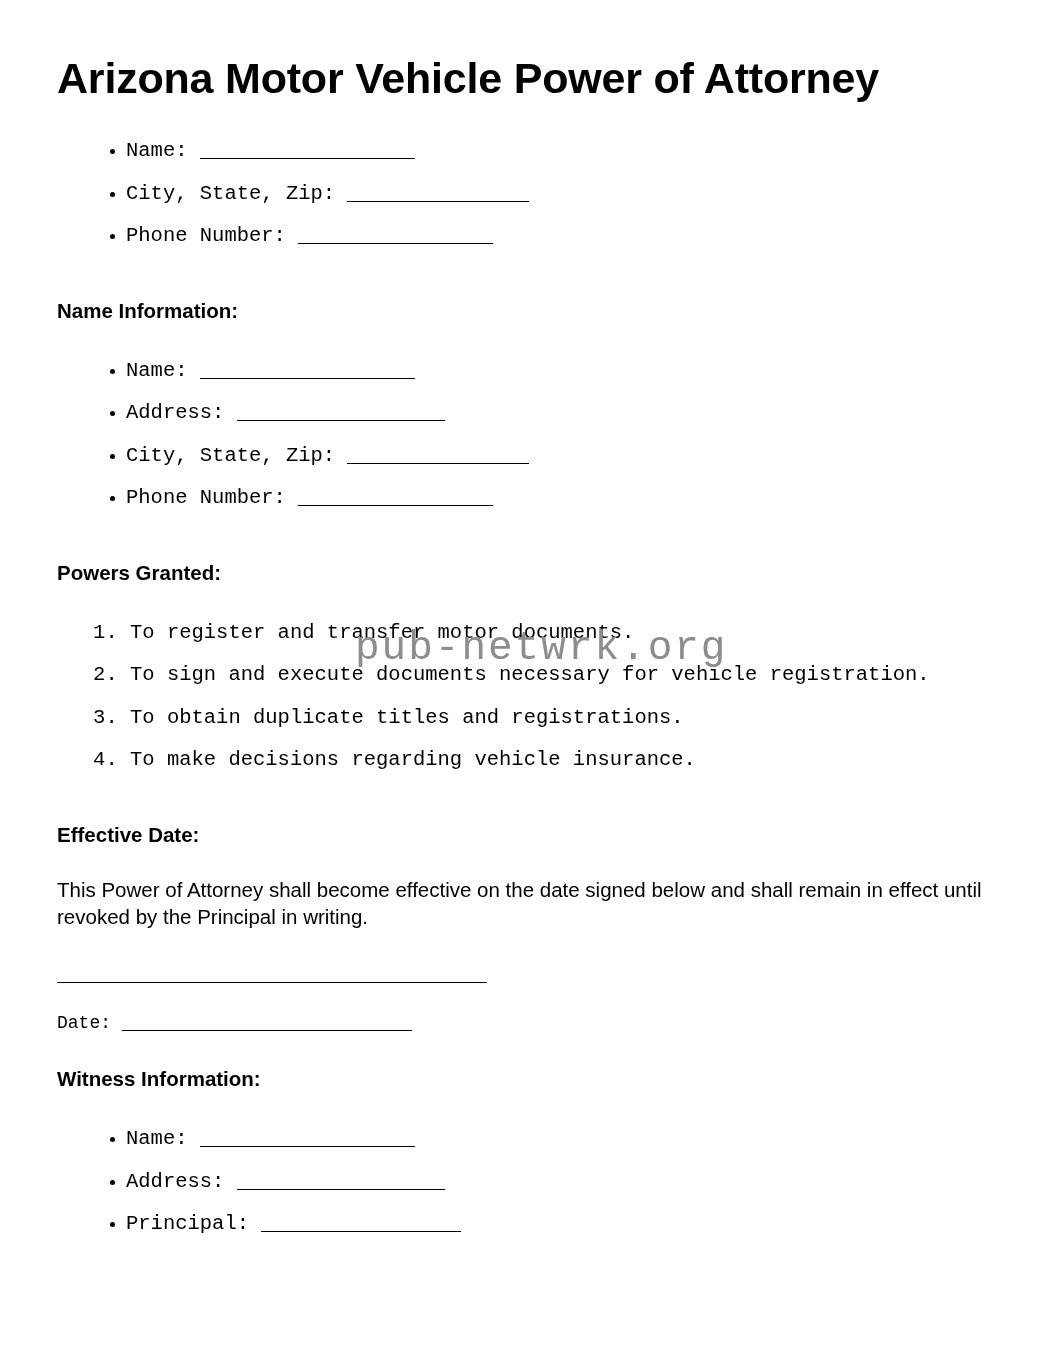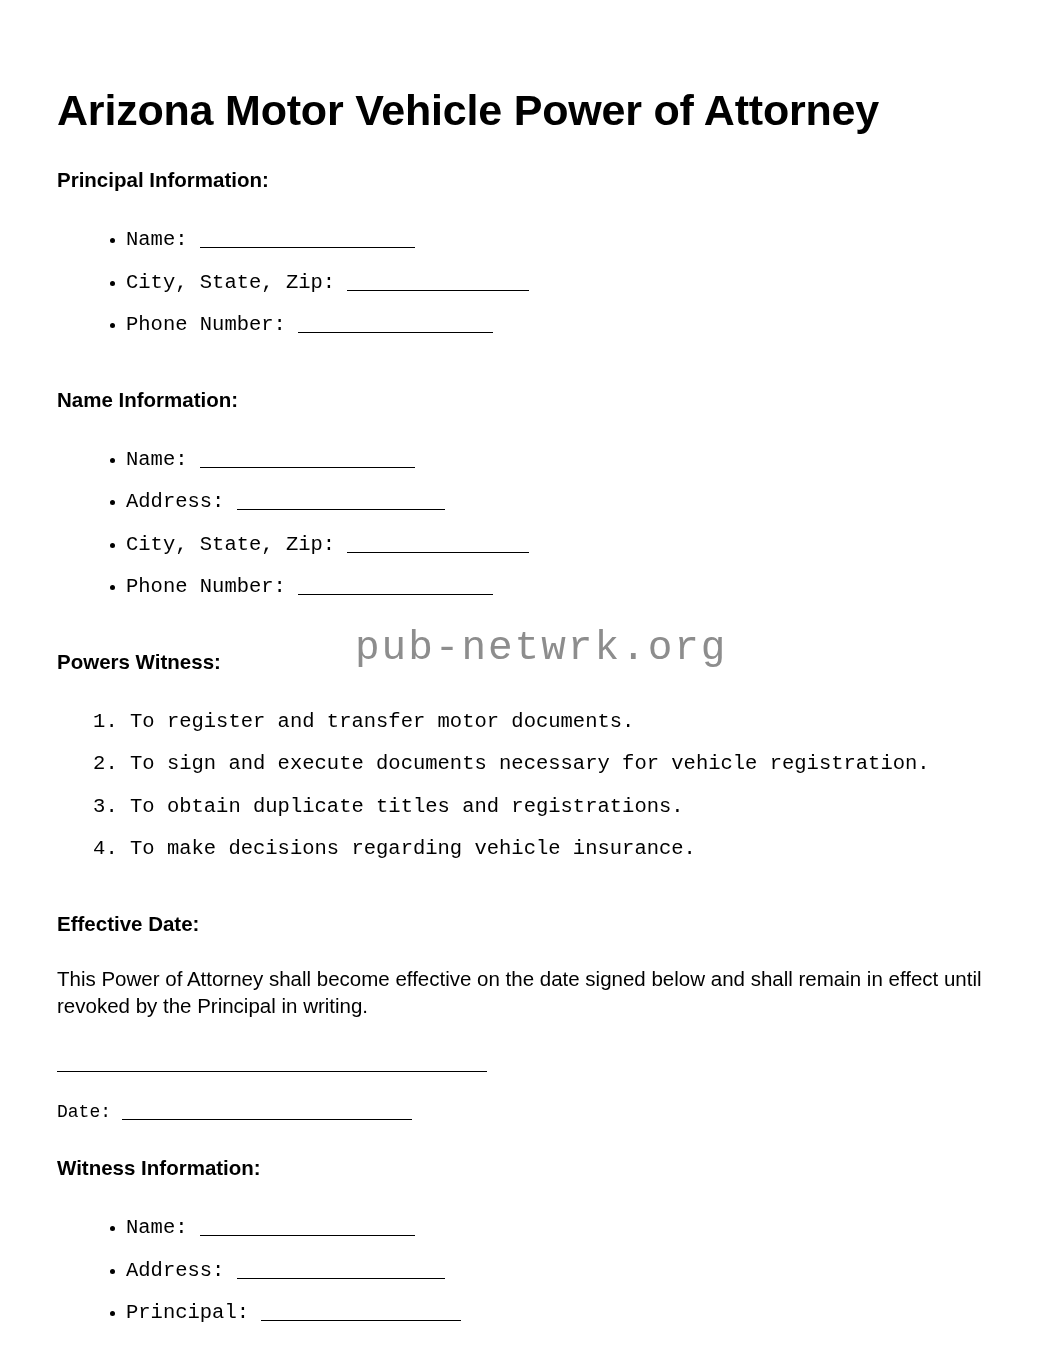--- a/index.html
+++ b/index.html
@@ -32,21 +32,21 @@
     width: 961px;
   }
 
   
   .doc-title {
     font-size: 43px;
     line-height: 52px;
     font-weight: bold;
     letter-spacing: -0.2px;
     margin: 0;
-    padding-top: 84px;
+    padding-top: 52px;
     color: #000000;
   }
 
   
   .para {
     font-size: 20.5px;
     line-height: 27px;
     margin: 0;
     padding-top: 28px;
     color: #000000;
@@ -147,38 +147,37 @@
 </head>
 <body>
 
 <div class="page">
 
   <div class="doc">
 
     <h1 class="doc-title">Arizona Motor Vehicle Power of Attorney</h1>
 
 
-    <h2 class="section-heading">Principal Information:</h2>
 
     <ul class="field-list">
       <li><span>Name:</span> <span class="blank" style="width: 215px;"></span></li>
       <li><span>City, State, Zip:</span> <span class="blank" style="width: 182px;"></span></li>
       <li><span>Phone Number:</span> <span class="blank" style="width: 195px;"></span></li>
     </ul>
 
     <h2 class="section-heading">Name Information:</h2>
 
     <ul class="field-list">
       <li><span>Name:</span> <span class="blank" style="width: 215px;"></span></li>
       <li><span>Address:</span> <span class="blank" style="width: 208px;"></span></li>
       <li><span>City, State, Zip:</span> <span class="blank" style="width: 182px;"></span></li>
       <li><span>Phone Number:</span> <span class="blank" style="width: 195px;"></span></li>
     </ul>
 
-    <h2 class="section-heading">Powers Witness:</h2>
+    <h2 class="section-heading">Powers Granted:</h2>
 
 
     <ol class="power-list">
       <li>To register and transfer motor documents.</li>
       <li>To sign and execute documents necessary for vehicle registration.</li>
       <li>To obtain duplicate titles and registrations.</li>
       <li>To make decisions regarding vehicle insurance.</li>
     </ol>
 
     <h2 class="section-heading">Effective Date:</h2>

